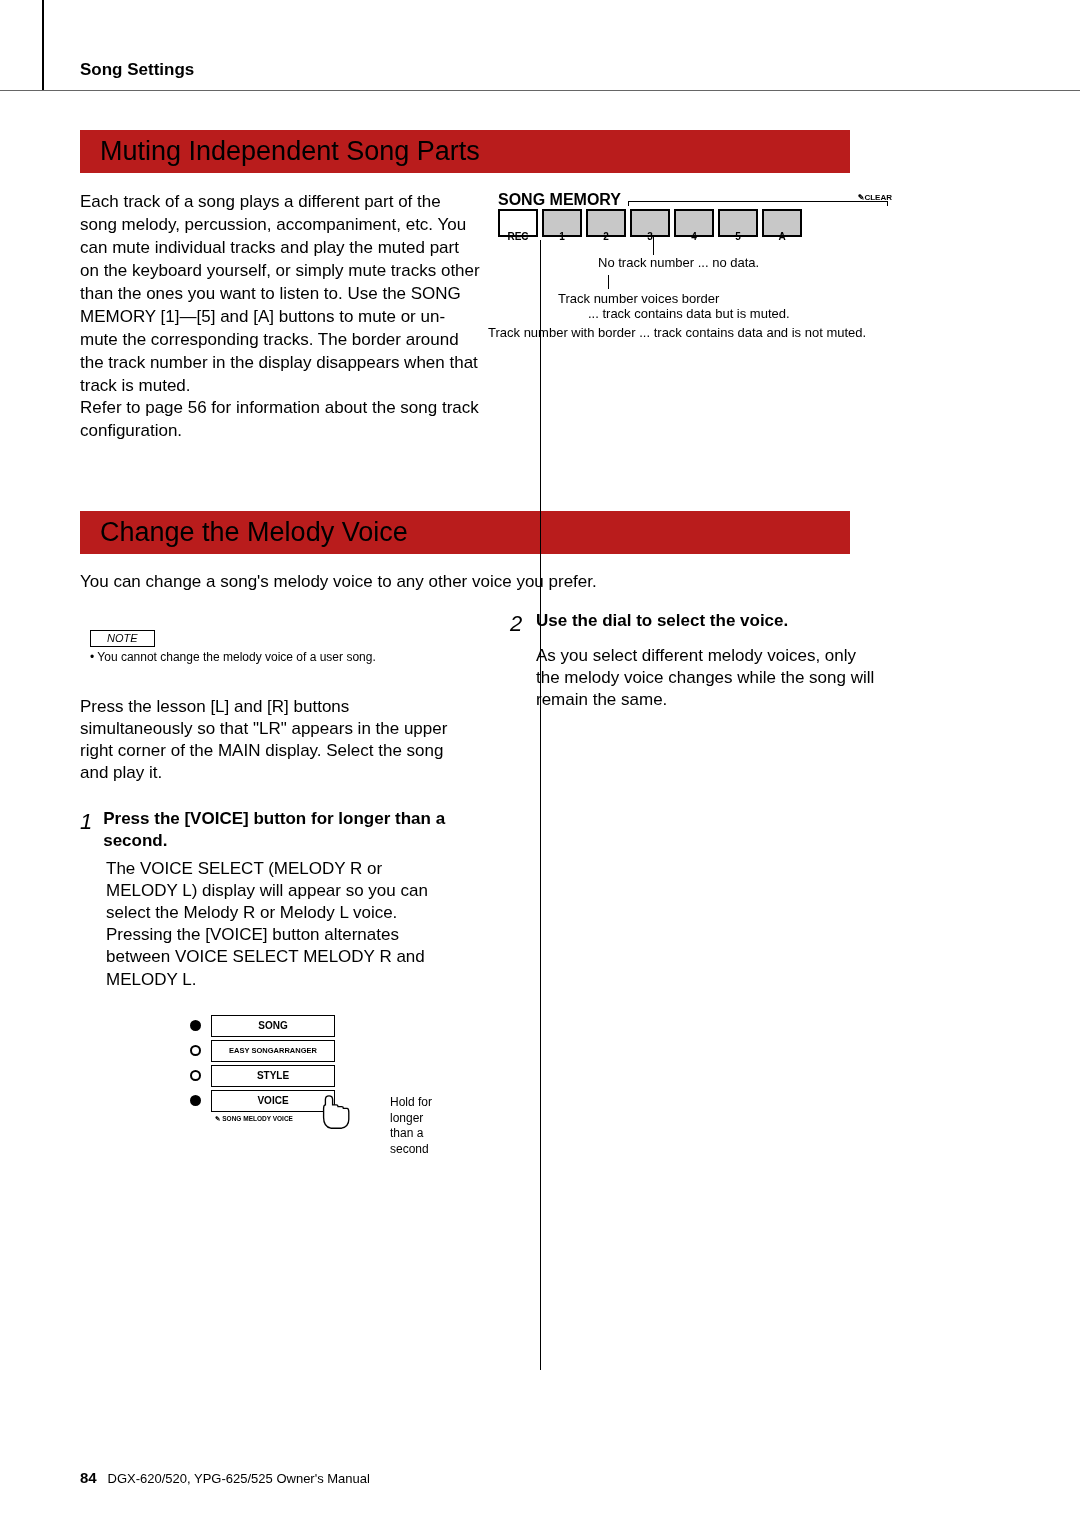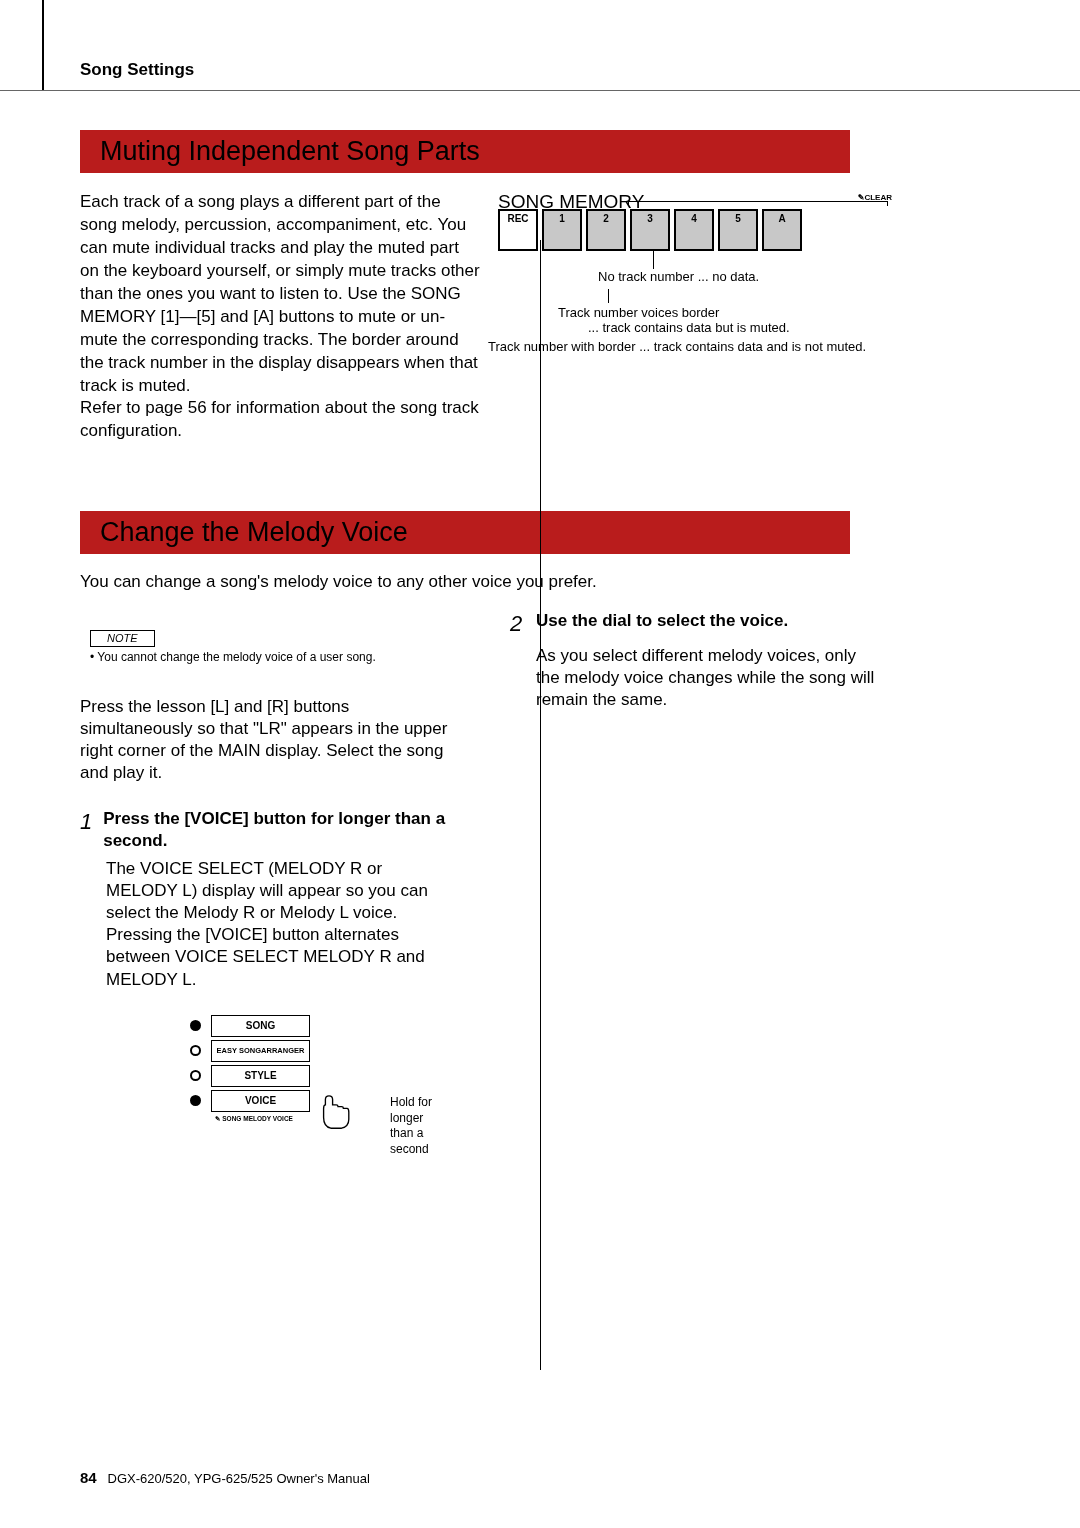--- a/index.html
+++ b/index.html
@@ -10,23 +10,23 @@
   .header-sec { position: absolute; top: 60px; left: 80px; font-weight: bold; font-size: 17px; }
 
   .content { position: absolute; top: 130px; left: 80px; width: 920px; }
 
   .section-title { background: #b91c1c; color: #000; font-size: 27px; padding: 6px 20px; width: 770px; margin-bottom: 18px; }
 
   .row-muting { display: flex; gap: 18px; }
   .muting-text { width: 400px; font-size: 17px; line-height: 1.35; }
 
   .mem-block { width: 400px; font-size: 12px; position: relative; }
-  .mem-label { font-weight: normal; font-size: 19px; }
+  .mem-label { font-weight: bold; font-size: 16px; }
   .mem-buttons { display: flex; gap: 4px; margin-top: 2px; }
-  .mem-btn { width: 40px; height: 42px; border: 2px solid #000; background: #c8c8c8; font-size: 10px; font-weight: bold; display: flex; align-items: flex-start; justify-content: center; padding-top: 2px; }
+  .mem-btn { width: 40px; height: 28px; border: 2px solid #000; background: #c8c8c8; font-size: 10px; font-weight: bold; display: flex; align-items: flex-start; justify-content: center; padding-top: 20px; }
   .mem-btn.rec { background: #fff; }
   .mem-caption { font-size: 13px; margin-top: 4px; }
 
   .section2 { margin-top: 68px; }
   .intro2 { font-size: 17px; margin: 14px 0 18px 0; }
 
   .cols { display: flex; gap: 30px; }
   .col { width: 370px; font-size: 17px; line-height: 1.3; position: relative; }
 
   .note-box { font-size: 12px; margin: 20px 0 30px 10px; }
@@ -37,21 +37,21 @@
 
   .step { display: flex; gap: 8px; margin-bottom: 6px; }
   .step-num { font-size: 22px; font-weight: normal; font-style: italic; width: 18px; }
   .step-title { font-weight: bold; font-size: 17px; }
   .step-body { margin-left: 26px; font-size: 17px; line-height: 1.3; }
 
   .button-stack { margin: 24px 0 0 110px; }
   .brow { display: flex; align-items: center; gap: 10px; margin-bottom: 3px; }
   .led { width: 11px; height: 11px; border-radius: 50%; border: 2px solid #000; }
   .led.on { background: #000; }
-  .pbtn { border: 1.5px solid #000; width: 99px; height: 22px; display: flex; align-items: center; justify-content: center; font-size: 10px; font-weight: bold; }
+  .pbtn { border: 1.5px solid #000; width: 124px; height: 22px; display: flex; align-items: center; justify-content: center; font-size: 10px; font-weight: bold; }
   .pbtn.two-line { font-size: 7.5px; line-height: 1; flex-direction: row; }
   .below-voice { font-size: 6.5px; font-weight: bold; margin-left: 25px; margin-top: 1px; }
   .hold-text { font-size: 12px; margin-left: 30px; display: inline-block; }
 
   .col-divider-outer { position: absolute; top: 110px; left: 460px; width: 1px; height: 1130px; background: #000; }
 
   .footer { position: absolute; bottom: 42px; left: 80px; font-size: 13px; }
   .footer .pg { font-weight: bold; font-size: 15px; }
 
   svg.hand-svg { width: 36px; height: 40px; }

